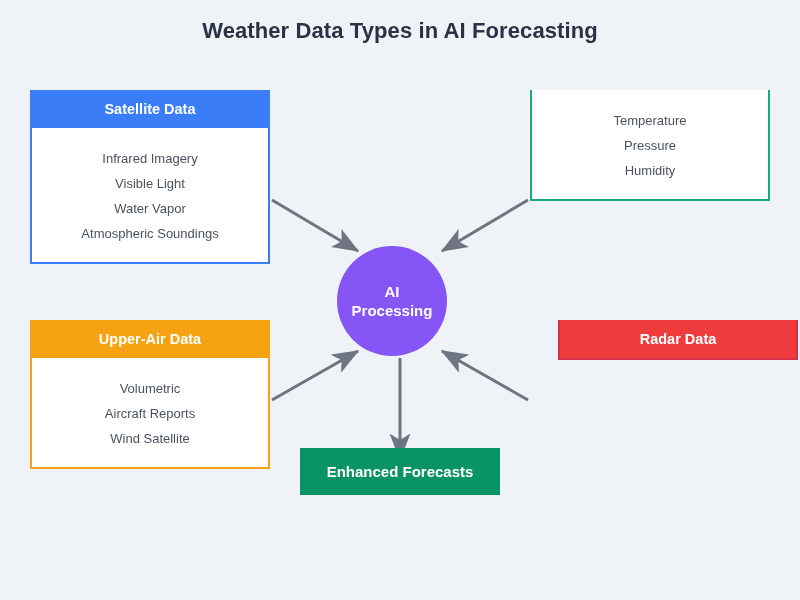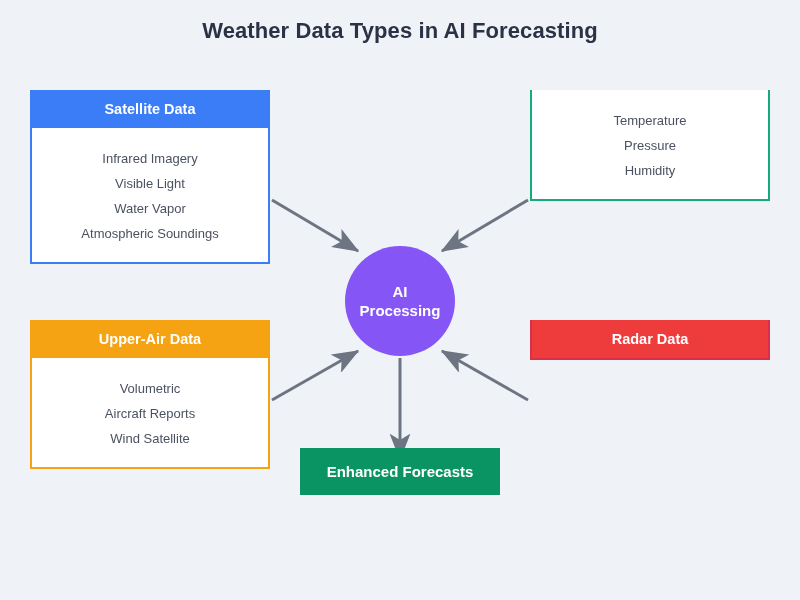--- a/index.html
+++ b/index.html
@@ -76,27 +76,27 @@
   #card-satellite { left: 30px;  top: 90px;  }
   #card-surface   { left: 530px; top: 90px;  }
   #card-upperair  { left: 30px;  top: 320px; }
   #card-radar     { left: 530px; top: 320px; }
 
   
   #card-surface  { border-color: #16a97a; }
   #card-surface  .card-header { background: #16a97a; }
   #card-upperair { border-color: #f5a312; }
   #card-upperair .card-header { background: #f5a312; }
-  #card-radar    { border-color: #d9304a; }
+  #card-radar    { border-color: #d9304a; margin-left: 28px; }
   #card-radar    .card-header { background: #ee3b3b; }
 
   
   .hub {
     position: absolute;
-    left: 345px;
+    left: 337px;
     top: 246px;
     width: 110px;
     height: 110px;
     border-radius: 50%;
     background: #8555f5;
     display: flex;
     align-items: center;
     justify-content: center;
     text-align: center;
     color: #ffffff;

